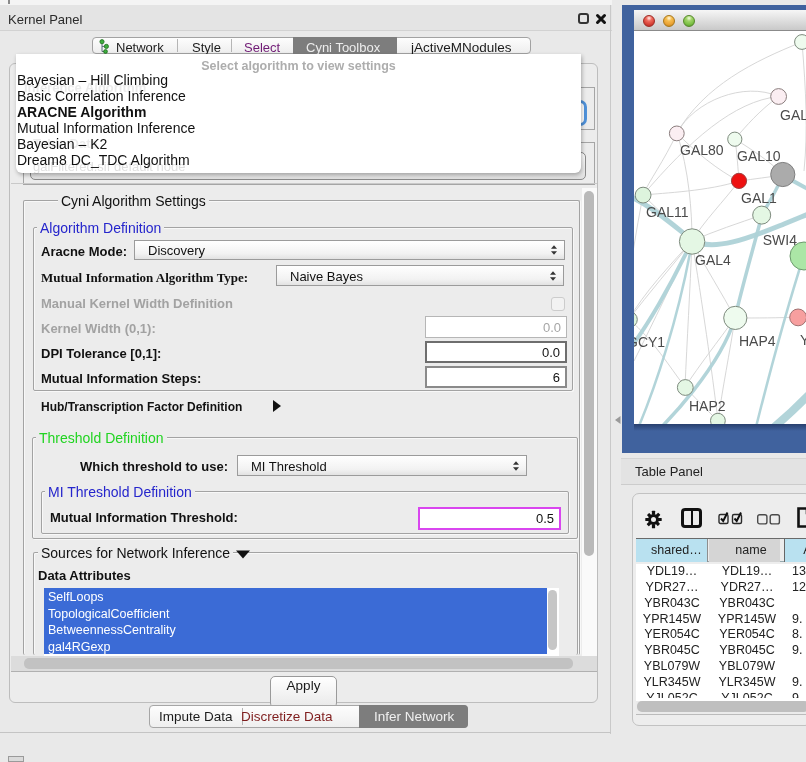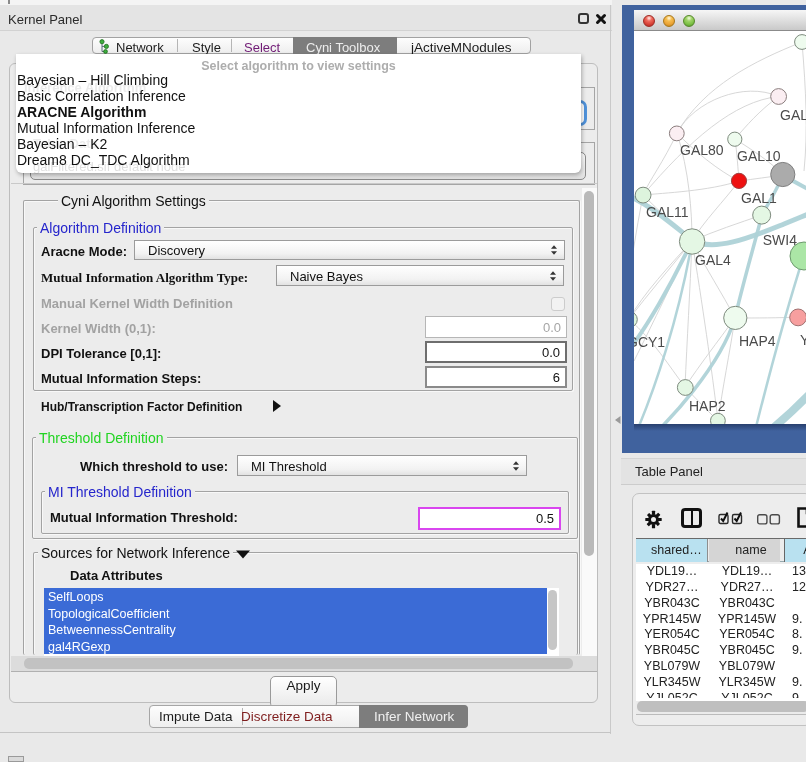--- a/index.html
+++ b/index.html
@@ -128,21 +128,21 @@
   <div class="field" style="left:418px; top:507px; width:143px; height:22.5px; border:2px solid #d946ef;">
         <span class="fval" style="color:#111;">0.5</span>
       </div>
 
   <div class="abs" style="left:33px; top:552px; width:545px; height:103px; border:1px solid #a3a3a3; border-bottom:none; border-radius:2px; box-shadow:inset 1px 1px 0 #f8f8f8, 1px 0 0 #f8f8f8;"></div>
   <div class="glabel" style="left:38px; top:546px; color:#111;">Sources for Network Inference</div>
   <svg class="abs" style="left:236px; top:550px;" width="14" height="9" viewBox="0 0 14 9">
         <path d="M0 0.5 L14 0.5 L7 8.5 Z" fill="#111"></path>
       </svg>
 
-  <div class="blabel" style="left:38px; top:568px;margin-left:32px;">Data Attributes</div>
+  <div class="blabel" style="left:38px; top:568px;">Data Attributes</div>
 
   <div class="abs" style="left:44px; top:588px; width:515px; height:68px; background:#fff;"></div>
   <div class="abs" style="left:44px; top:588px; width:503px; height:66px; background:#3b6bd6;"></div>
   <div class="abs" style="left:48px; top:589px; font-size:12.5px; color:#fff; line-height:16.5px;">SelfLoops<br>TopologicalCoefficient<br>BetweennessCentrality<br>gal4RGexp</div>
   <div class="abs" style="left:548px; top:590px; width:9px; height:60px; background:#c6c6c6; border-radius:5px;"></div>
 
   <div class="abs" style="left:582px; top:188px; width:15px; height:468px; background:#fafafa;"></div>
   <div class="abs" style="left:584px; top:191px; width:10px; height:365px; background:#b9b9b9; border-radius:5px;"></div>
 
   <div class="abs" style="left:11px; top:656px; width:586px; height:15px; background:#dcdcdc;"></div>

